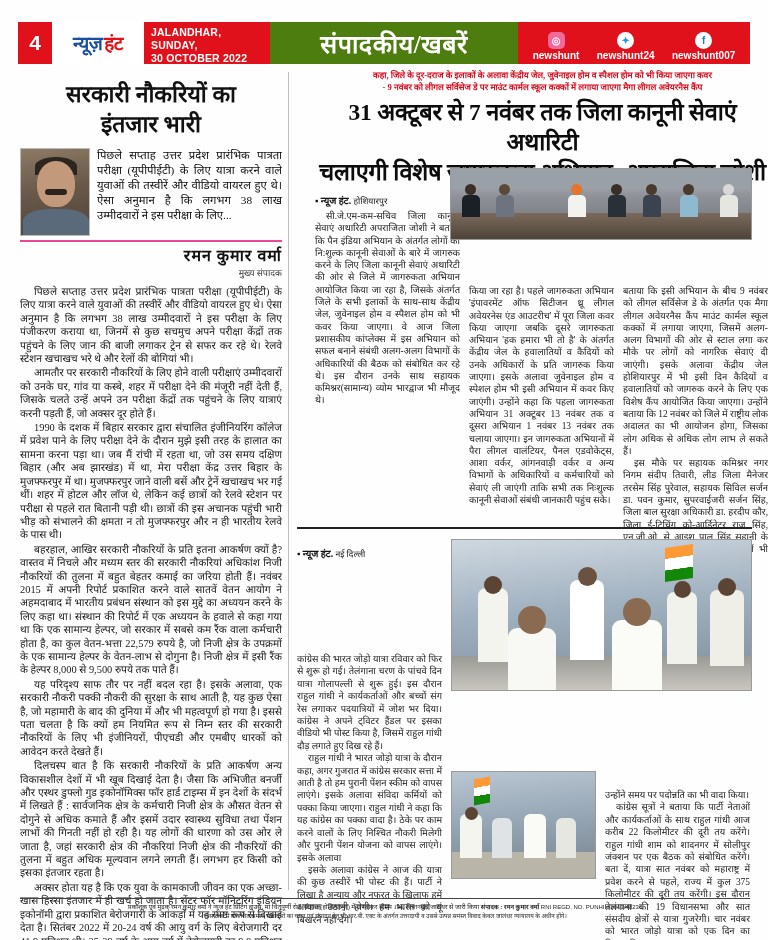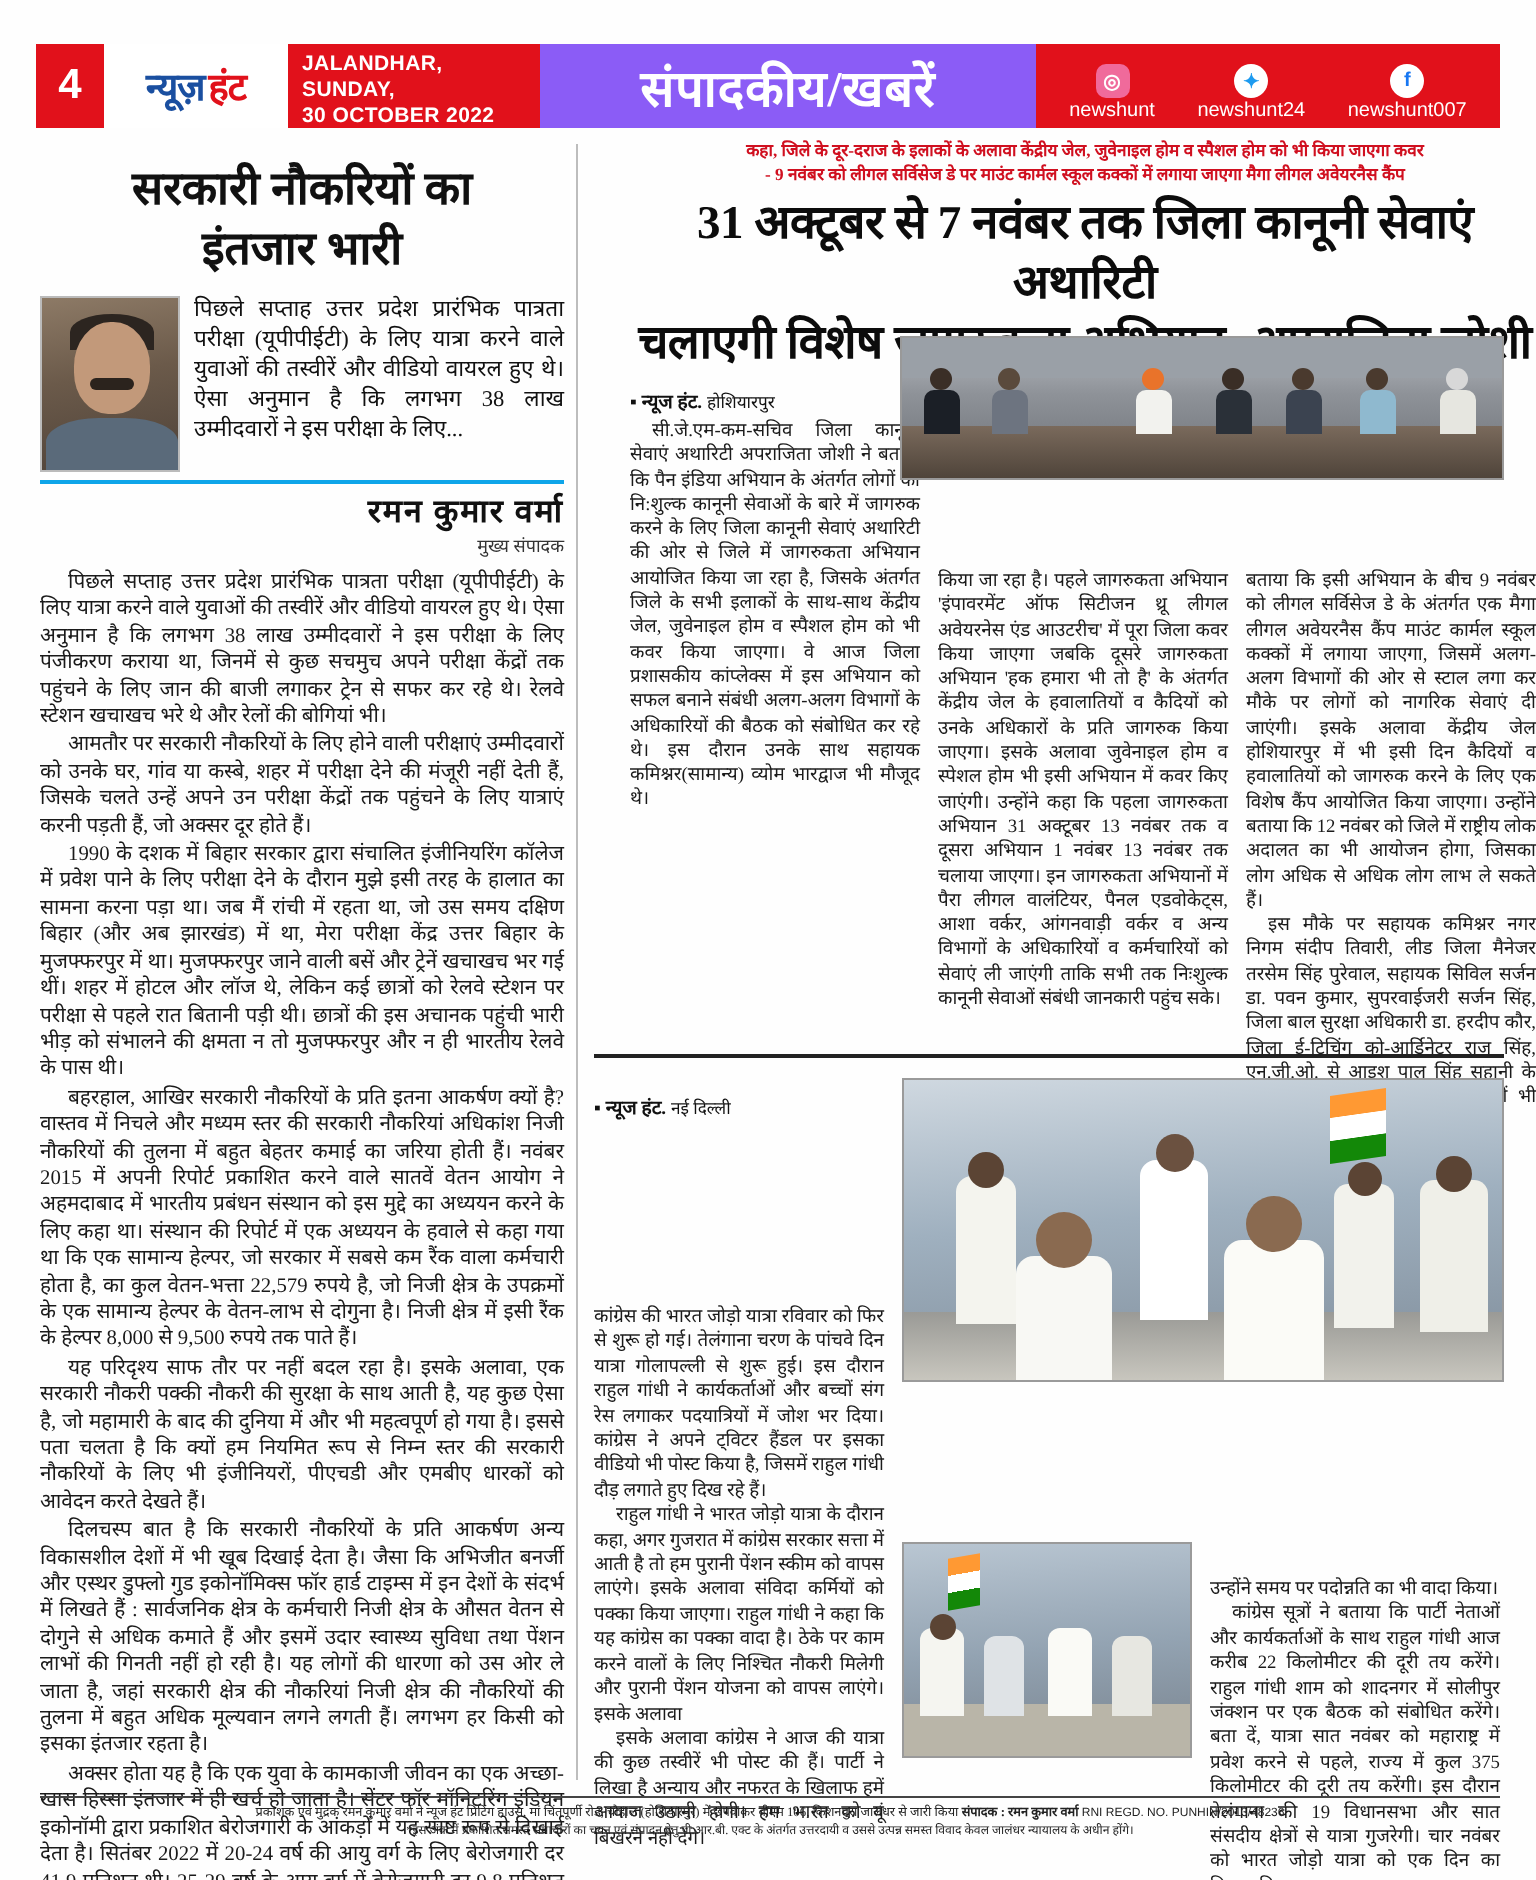--- a/index.html
+++ b/index.html
@@ -55,21 +55,21 @@
     padding: 4px 7px 0 7px;
     width: 126px;
     font-family: "Liberation Sans", sans-serif;
     font-size: 10.5px; font-weight: 700;
     line-height: 13px;
     letter-spacing: 0.2px;
     display: flex; flex-direction: column; justify-content: center;
   }
   .mh-section {
     flex: 1;
-    background: #8b5cf6;
+    background: #4d7c0f;
     color: #ffffff;
     display: flex; align-items: center; justify-content: center;
     font-size: 25px; font-weight: 700;
     letter-spacing: 0.5px;
   }
   .mh-social {
     width: 232px;
     background: #e1111b;
     display: flex; align-items: flex-end; justify-content: space-around;
     padding: 3px 6px 3px 6px;
@@ -80,21 +80,21 @@
   .soc .badge {
     width: 17px; height: 17px; border-radius: 50%;
     display: flex; align-items: center; justify-content: center;
     font-size: 10px; color: #e1111b; font-weight: 700;
     font-family: "Liberation Sans", sans-serif;
   }
   .soc .badge.ig { background: #f06a9b; color:#fff; border-radius:5px; }
   .soc .badge.tw { background: #ffffff; color: #1d9bf0; }
   .soc .badge.fb { background: #ffffff; color: #1877f2; }
   .soc .handle {
-    color: #ffffff; font-size: 10px; font-weight: 400;
+    color: #ffffff; font-size: 10px; font-weight: 700;
     font-family: "Liberation Sans", sans-serif;
   }
 
   
   .left-col {
     position: absolute;
     left: 20px; top: 80px;
     width: 262px; height: 820px;
   }
   .ed-title {
@@ -128,21 +128,21 @@
   }
   .ed-photo .body {
     position: absolute; left: 2px; top: 60px;
     width: 66px; height: 30px; border-radius: 40% 40% 0 0;
     background: #5a6a7a;
   }
   .ed-lead {
     font-size: 11.3px; line-height: 15px; text-align: justify; color: #111;
   }
   .byline-bar {
-    border-top: 2px solid #0ea5e9;
+    border-top: 2px solid #ec4899;
     margin-top: 4px; padding-top: 2px;
     text-align: right;
   }
   .byline-name {
     font-size: 16px; font-weight: 700; color: #111; letter-spacing: 1px;
   }
   .byline-role {
     font-size: 9px; color: #333; margin-top: 0px;
   }
   .ed-body {

